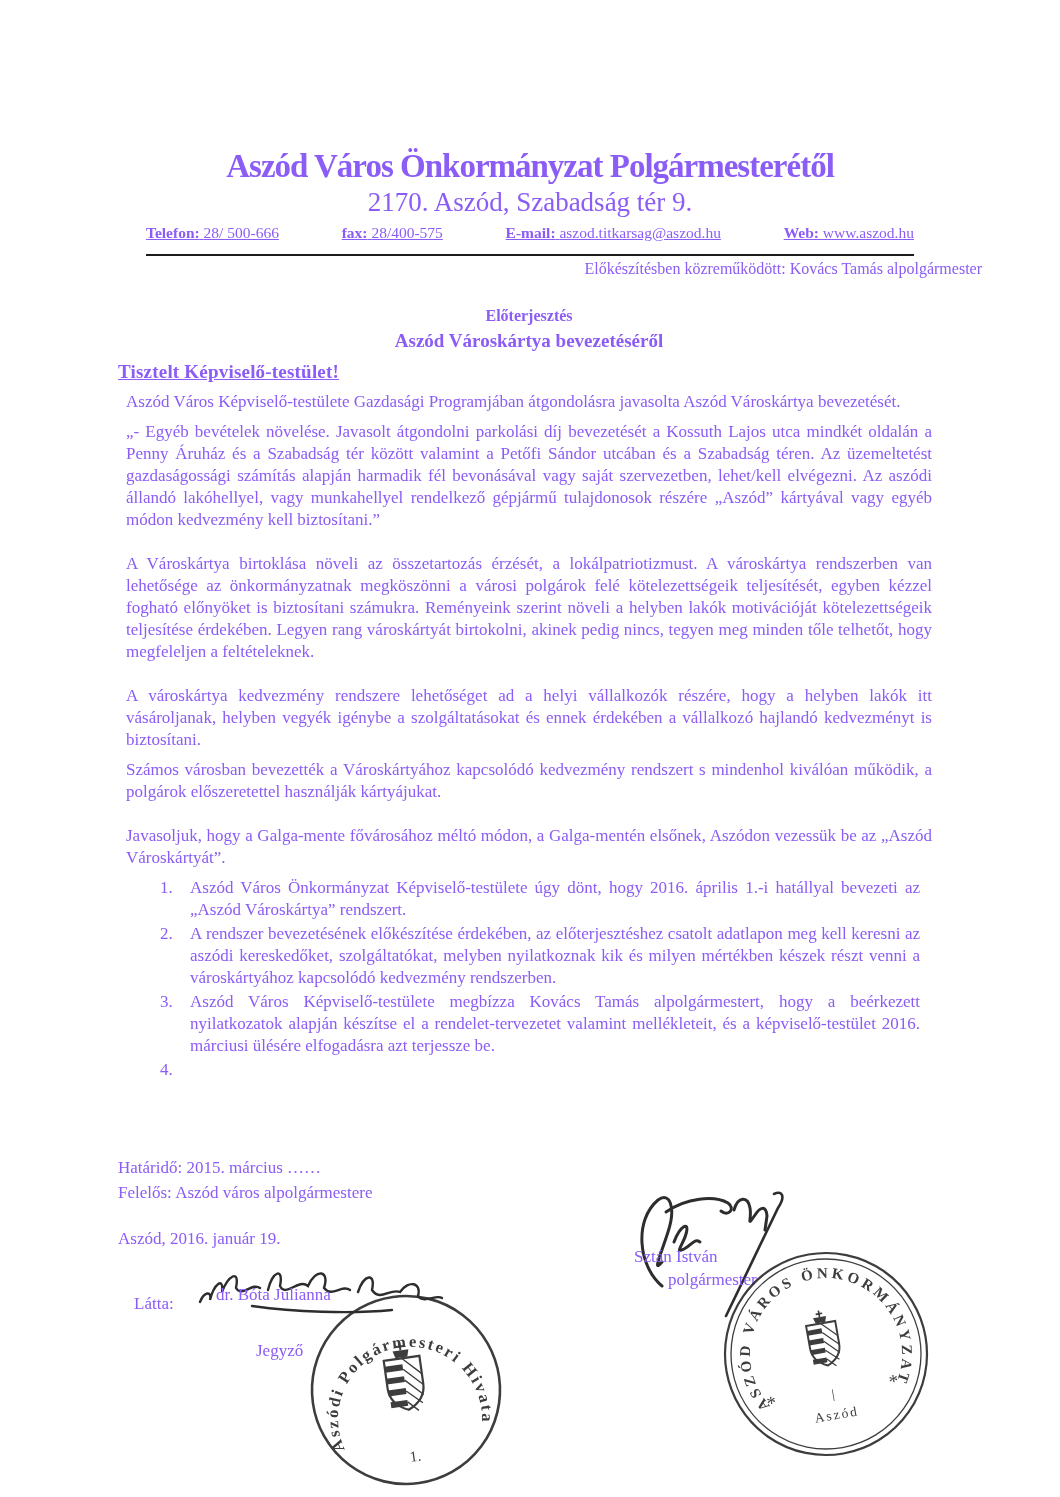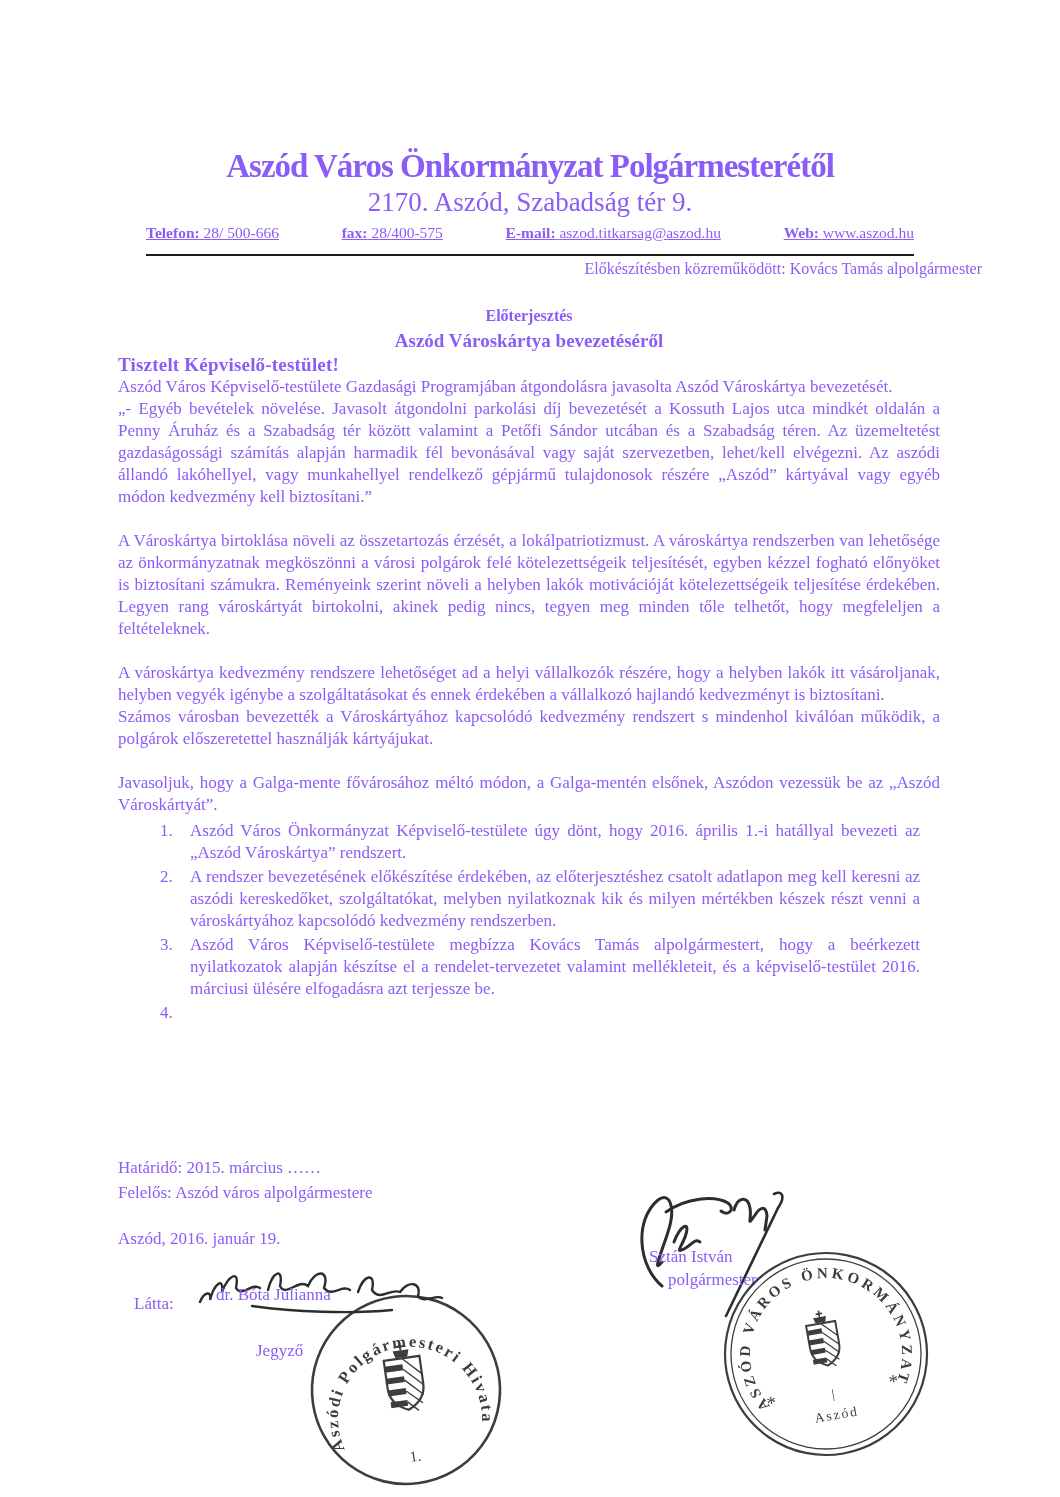--- a/index.html
+++ b/index.html
@@ -18,37 +18,37 @@
   }
   .c-item{text-decoration:underline;}
   .lbl{font-weight:bold;}
   .prep-line{font-size:16px; margin:4px 78px 0 0; text-align:right;}
   
   .doc-body{margin:26px 120px 0 118px; font-size:17px; line-height:22px;}
   .center{text-align:center;}
   .bold{font-weight:bold;}
   .doc-title{font-size:16px; line-height:24px;}
   .doc-subtitle{font-size:19px; line-height:26px;}
-  .salutation{font-size:19px; letter-spacing:0.2px;}
-  p.para{margin:0; text-align:justify;}
+  .salutation{font-size:19px; margin-top:7px; letter-spacing:0.2px;text-decoration:underline;}
+  p.para{margin:8px; text-align:justify;}
   p.gap-top{margin-top:22px;}
   .prop-heading{
     margin-top:28px; font-size:17.5px; font-weight:bold;
     text-decoration:underline; text-decoration-thickness:2px;
   }
   .olist{margin-top:4px;}
   .oitem{display:flex; margin:0 0 2px 0;}
   .num{width:30px; margin-left:42px; flex:none; text-align:left;}
   .itext{flex:1; text-align:justify; margin-right:20px;}
   
   .abs{position:absolute; font-size:17px; line-height:22px;}
   .deadline{left:118px; top:1157px;}
   .responsible{left:118px; top:1182px;}
   .date-line{left:118px; top:1228px;}
-  .mayor-name{left:649px; top:1246px;}
+  .mayor-name{left:634px; top:1246px;}
   .mayor-title{left:668px; top:1269px;}
   .seen-label{left:134px; top:1293px;}
   .notary-name{left:216px; top:1284px;}
   .notary-title{left:256px; top:1340px;}
   .sig{position:absolute;}
   .sig-mayor{left:628px; top:1188px;}
   .sig-notary{left:192px; top:1262px;}
   .stamp{position:absolute; opacity:0.92;}
   .stamp-office{left:306px; top:1290px;}
   .stamp-muni{left:718px; top:1246px;}

